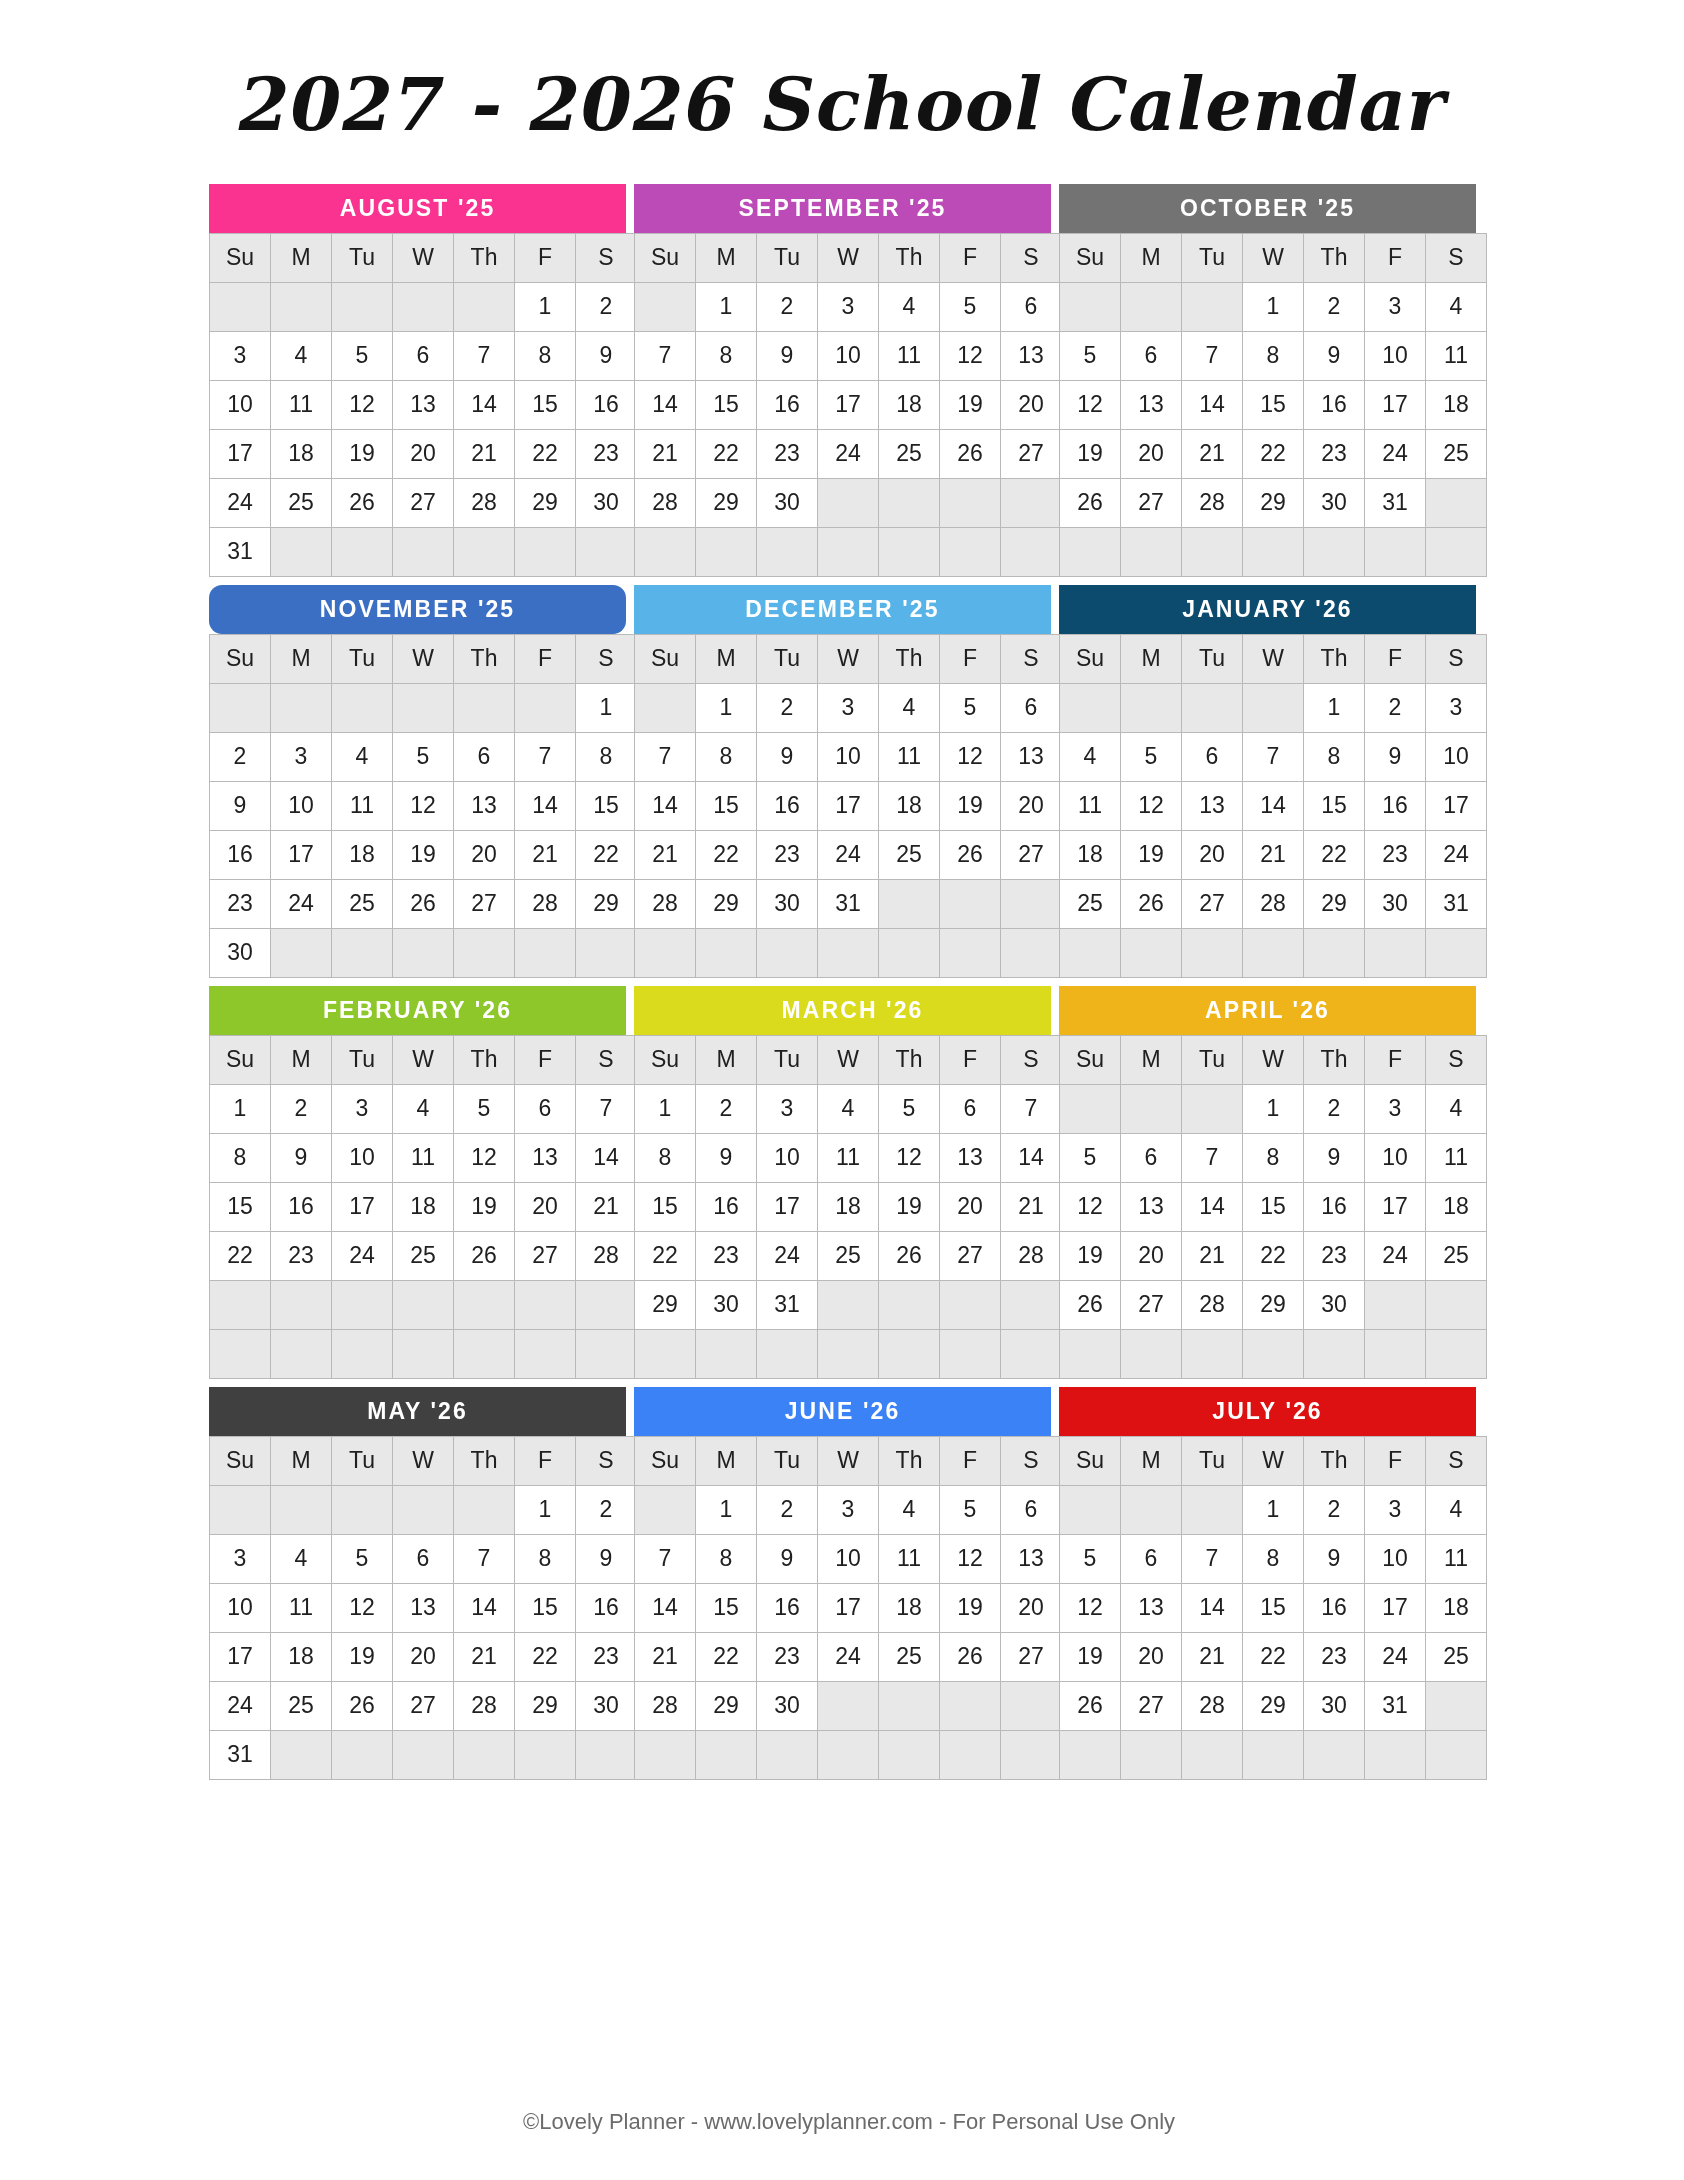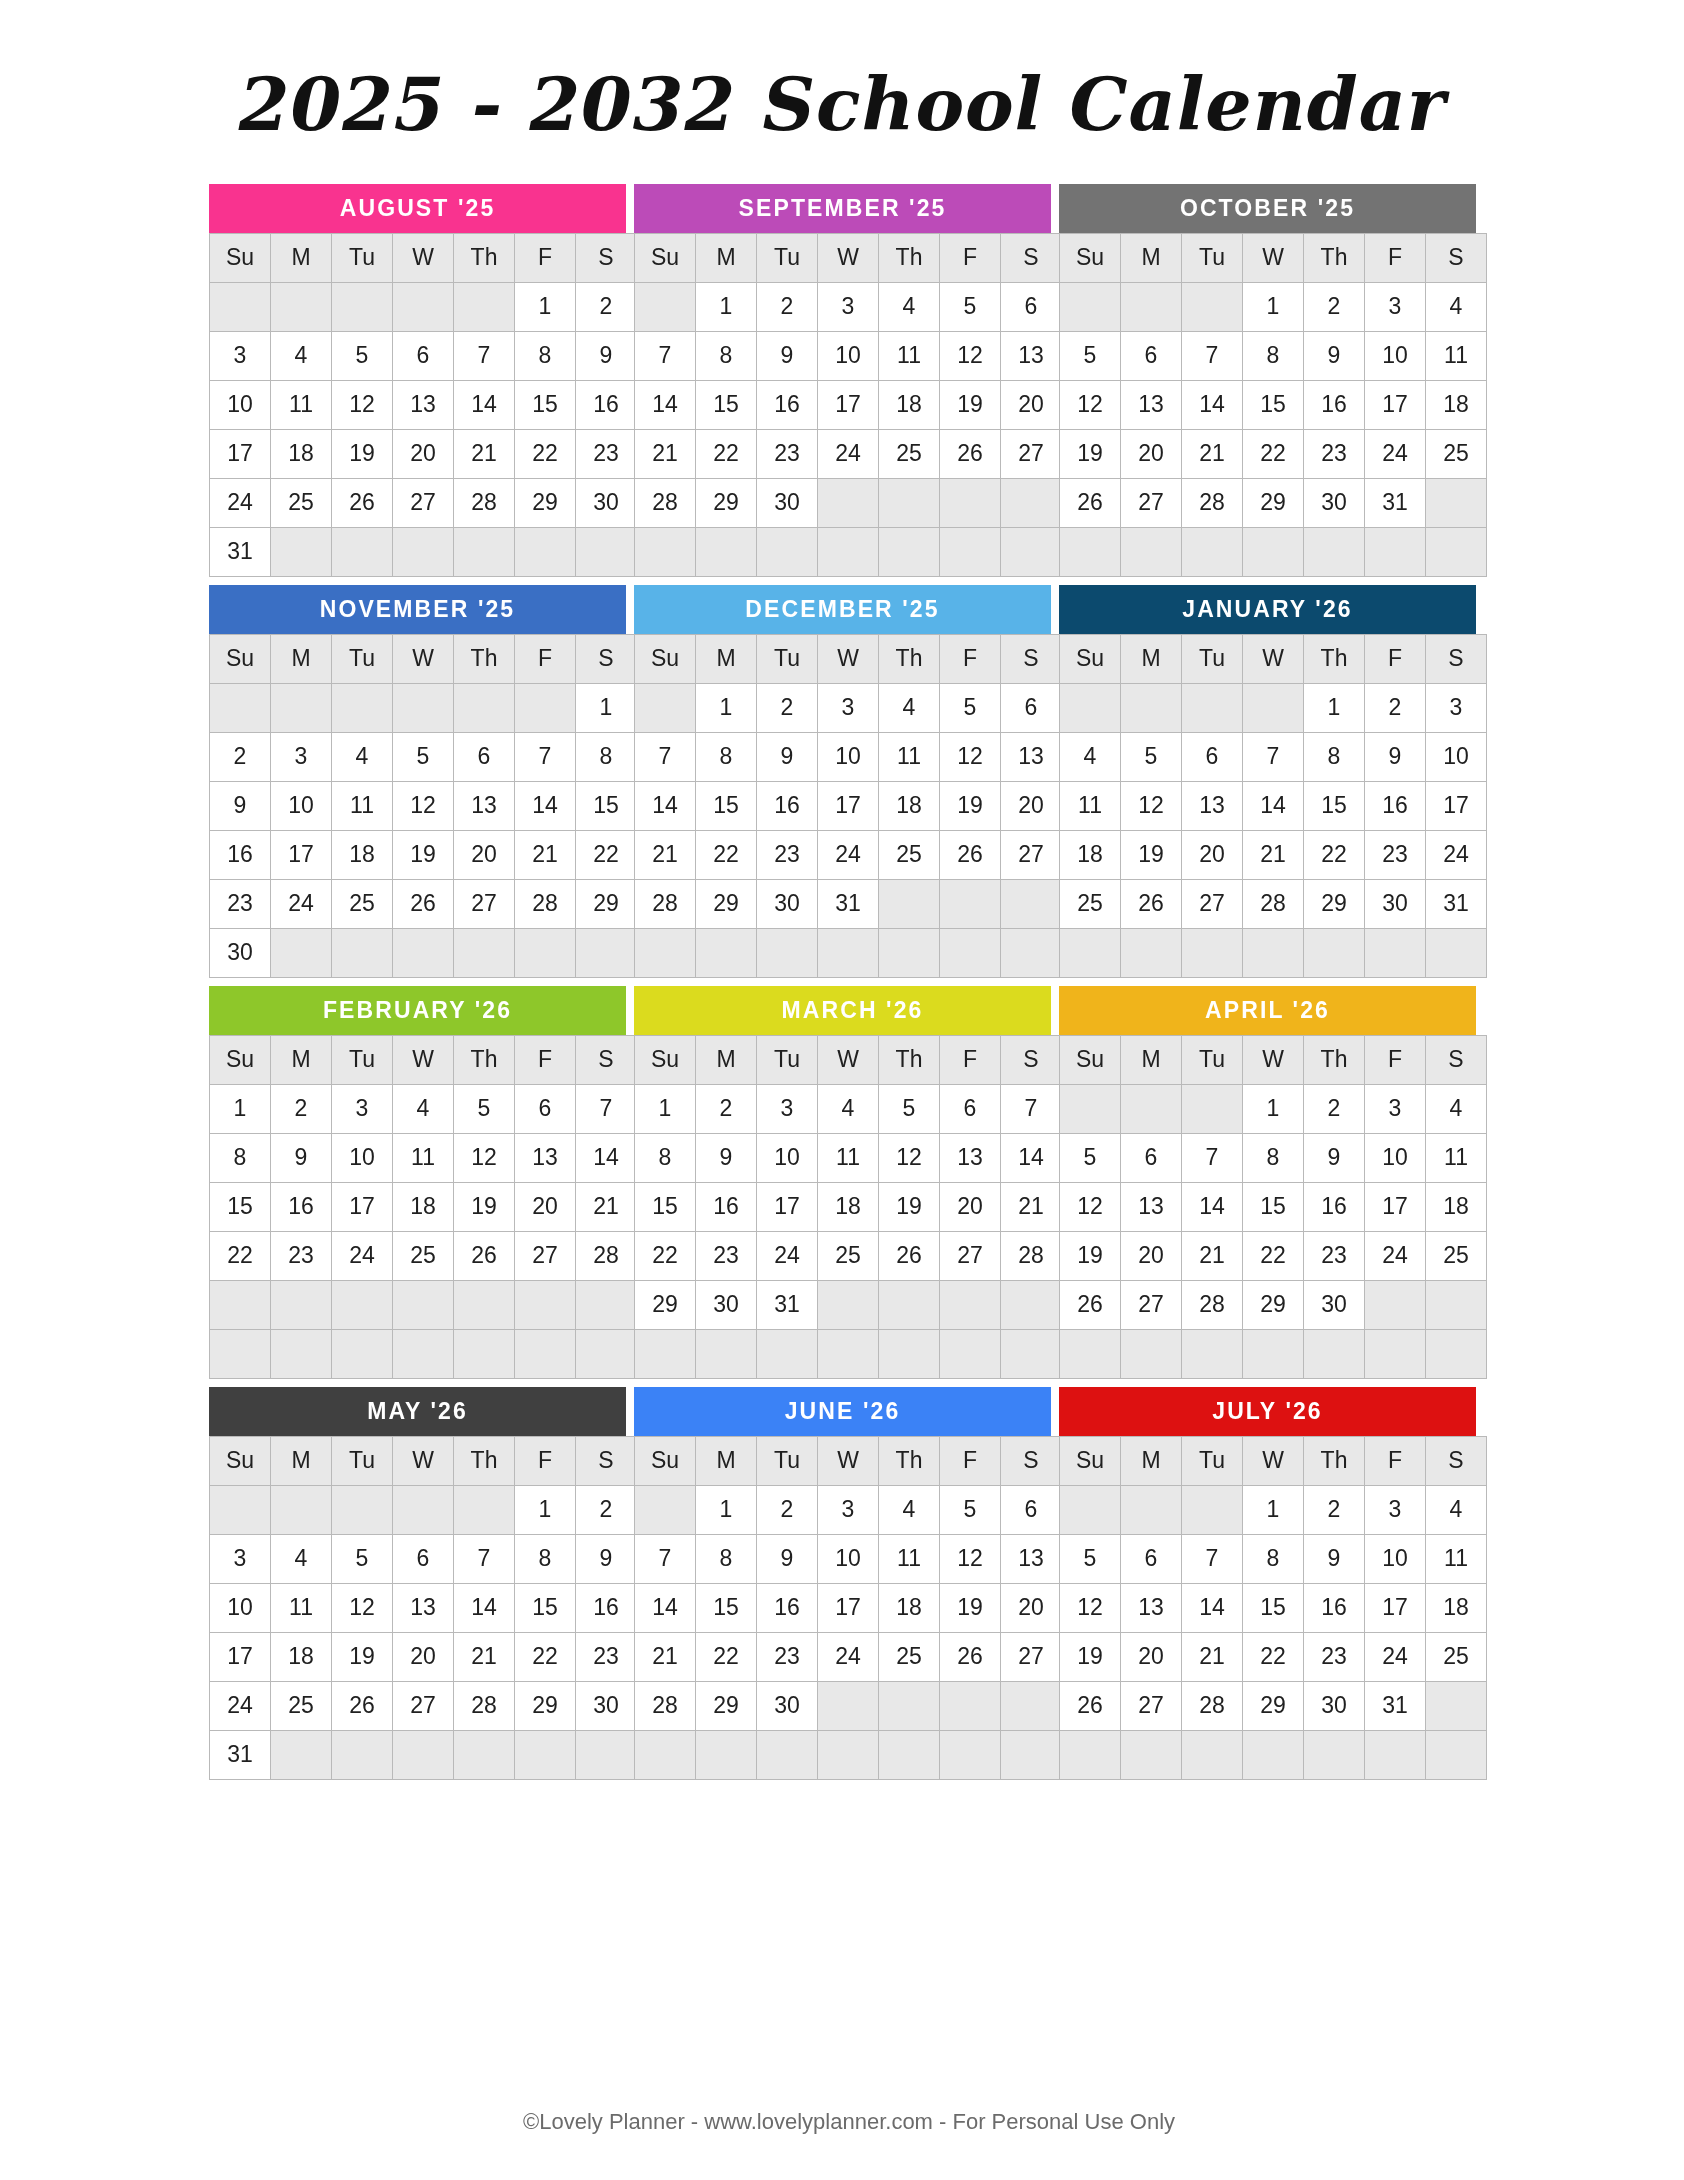--- a/index.html
+++ b/index.html
@@ -93,21 +93,21 @@
     color: #6b6b6b;
     font-family: "Liberation Sans", sans-serif;
     padding-left: 13px;
   }
 </style>
 </head>
 <body>
 
 <div class="page">
 
-  <h1 class="title">2025 - 2032 School Calendar</h1>
+  <h1 class="title">2027 - 2026 School Calendar</h1>
 
   <div class="grid">
       <div class="month">
         <div class="month-header" style="background: rgb(249, 51, 143);">AUGUST '25</div>
         <table class="cal">
           <thead>
             <tr>
               <th>Su</th>
               <th>M</th>
               <th>Tu</th>
@@ -313,21 +313,21 @@
               <td class="empty"></td>
               <td class="empty"></td>
               <td class="empty"></td>
               <td class="empty"></td>
               <td class="empty"></td>
             </tr>
           </tbody>
         </table>
       </div>
       <div class="month">
-        <div class="month-header" style="background: rgb(58, 111, 196);">NOVEMBER '25</div>
+        <div class="month-header" style="background: rgb(58, 111, 196); border-radius: 13px;">NOVEMBER '25</div>
         <table class="cal">
           <thead>
             <tr>
               <th>Su</th>
               <th>M</th>
               <th>Tu</th>
               <th>W</th>
               <th>Th</th>
               <th>F</th>
               <th>S</th>

